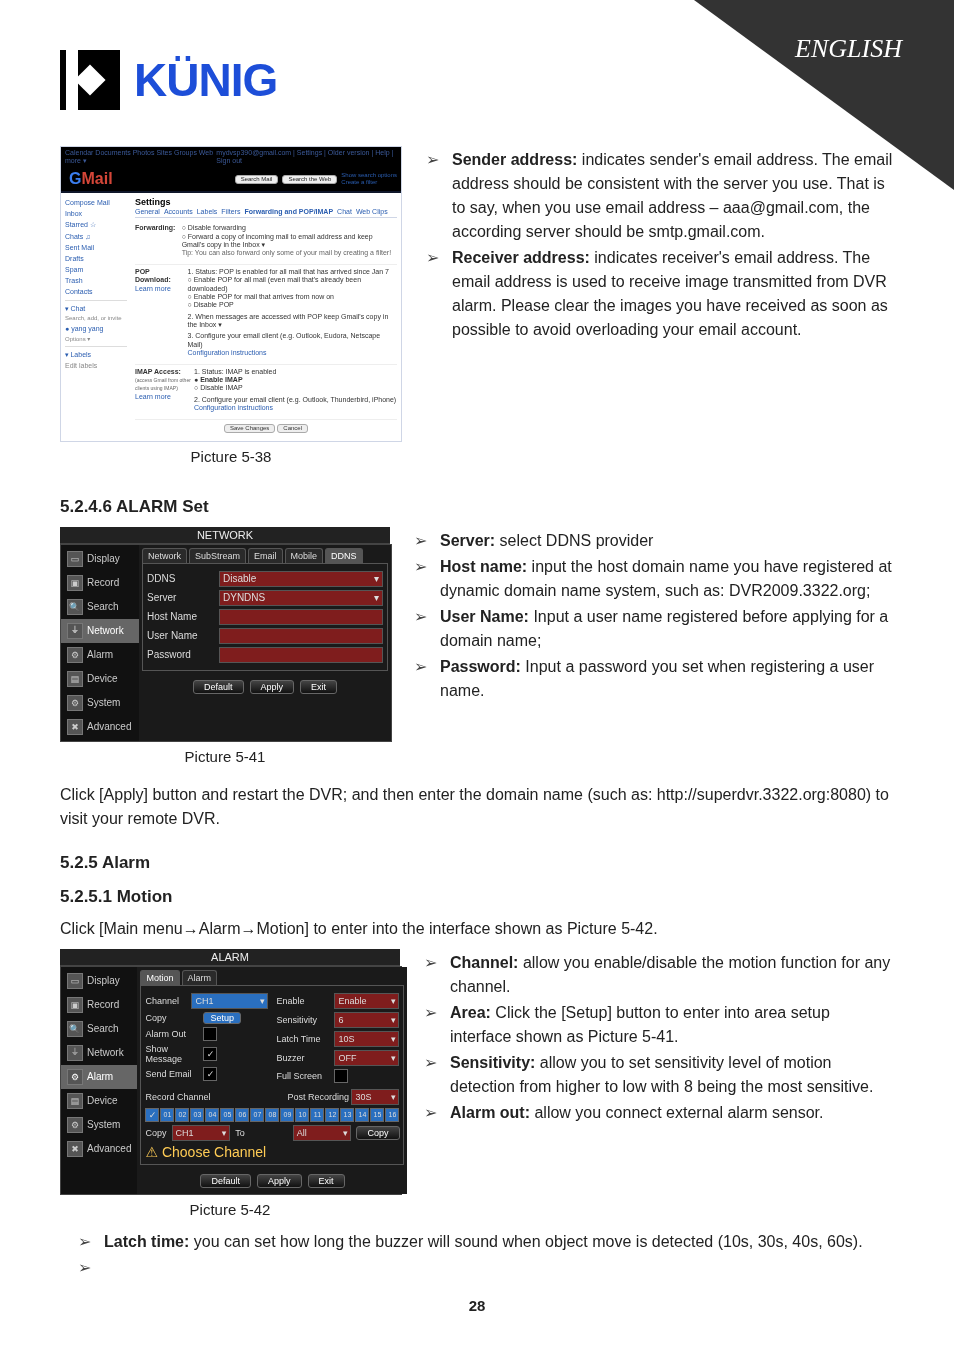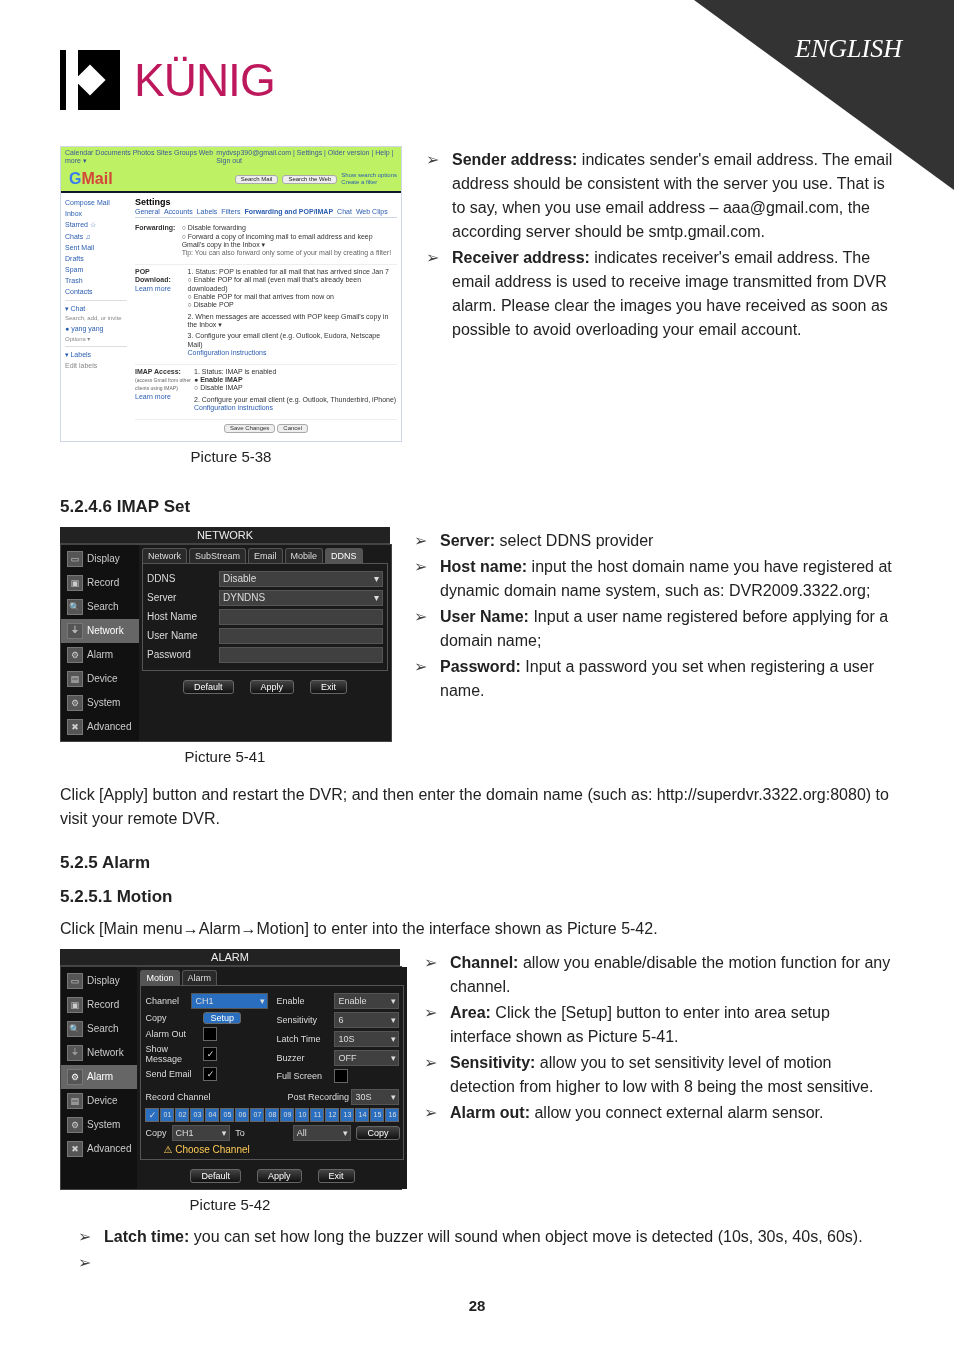--- a/index.html
+++ b/index.html
@@ -60,23 +60,23 @@
   }
   .logo-mark::after {
     content: "";
     position: absolute;
     left: 6px; top: 0;
     width: 12px; height: 60px;
     background: #fff;
   }
   .logo-text {
     font-size: 46px;
-    font-weight: 400;
+    font-weight: 700;
     letter-spacing: -1px;
-    color: #be185d;
+    color: #1d4ed8;
   }
   h3 {
     margin: 22px 0 10px 0;
     font-size: 17px;
     font-weight: bold;
   }
   .row {
     display: flex;
     gap: 24px;
     align-items: flex-start;
@@ -89,21 +89,21 @@
   .fig-caption {
     font-size: 15px;
     margin: 6px 0 10px 0;
   }
   
   .gmail {
     width: 340px;
     border: 1px solid #cfd6e6;
     font-size: 7px;
     line-height: 1.2;
-    background: #bef264;
+    background: #000000;
   }
   .gmail-top {
     display: flex;
     justify-content: space-between;
     padding: 2px 4px;
     color: #3b5998;
   }
   .gmail-logo {
     font-size: 16px;
     color: #d44638;
@@ -200,31 +200,31 @@
     padding: 4px;
   }
   .dvr-form .frow {
     display: flex;
     align-items: center;
     margin: 3px 0;
   }
   .dvr-form .frow .lbl { width: 72px; }
   .dvr-form .val {
     flex:1;
-    background: #404040;
+    background: #7f1d1d;
     border: 1px solid #555;
     height: 14px;
     display:flex;align-items:center;justify-content:space-between;
     padding:0 3px;
   }
   .checkbox{width:12px;height:12px;border:1px solid #666;display:inline-flex;align-items:center;justify-content:center;background:#000;}
   .dvr-buttons {
     display: flex;
     justify-content: center;
-    gap: 16px;
+    gap: 6px;
     padding: 6px 0;
   }
   .dvr-btn {
     background: linear-gradient(#444,#111);
     border: 1px solid #666;
     color: #fff;
     font-size: 9px;
     padding: 1px 10px;
     border-radius: 3px;
   }
@@ -356,21 +356,21 @@
         <span class="arrow">➢</span>
         <span><span class="bold">Sender address:</span><span> indicates sender's email address. The email address should be consistent with the server you use. That is to say, when you use email address – aaa@gmail.com, the according server should be smtp.gmail.com.</span></span>
       </div>
       <div class="b">
         <span class="arrow">➢</span>
         <span><span class="bold">Receiver address:</span><span> indicates receiver's email address. The email address is used to receive image transmitted from DVR alarm. Please clear the images you have received as soon as possible to avoid overloading your email account.</span></span>
       </div>
     </div>
   </div>
 
-  <h3>5.2.4.6 IMAP Set</h3>
+  <h3>5.2.4.6 ALARM Set</h3>
 
   <div class="row">
     <div class="fig">
       <div class="dvr-wrap">
         <div class="dvr-title">NETWORK</div>
         <div class="dvr">
           <div class="dvr-side">
             <div class="item">
                 <span class="ico">▭</span>
                 <span>Display</span>
@@ -615,21 +615,21 @@
                     <span>CH1</span>
                     <span>▾</span>
                   </span>
                 <span>To</span>
                 <span class="val" style="width:40px;margin-left:43px;">
                     <span>All</span>
                     <span>▾</span>
                   </span>
                 <span class="dvr-btn">Copy</span>
               </div>
-              <div style="color:#ffcc55;margin-left:18px;font-size:10px;">⚠ <span>Choose Channel</span></div>
+              <div style="color:#ffcc55;font-size:14px;">⚠ <span>Choose Channel</span></div>
             </div>
             <div class="dvr-buttons">
               <span class="dvr-btn">Default</span>
               <span class="dvr-btn">Apply</span>
               <span class="dvr-btn">Exit</span>
             </div>
           </div>
         </div>
       </div>
       <div class="fig-caption">Picture 5-42</div>

